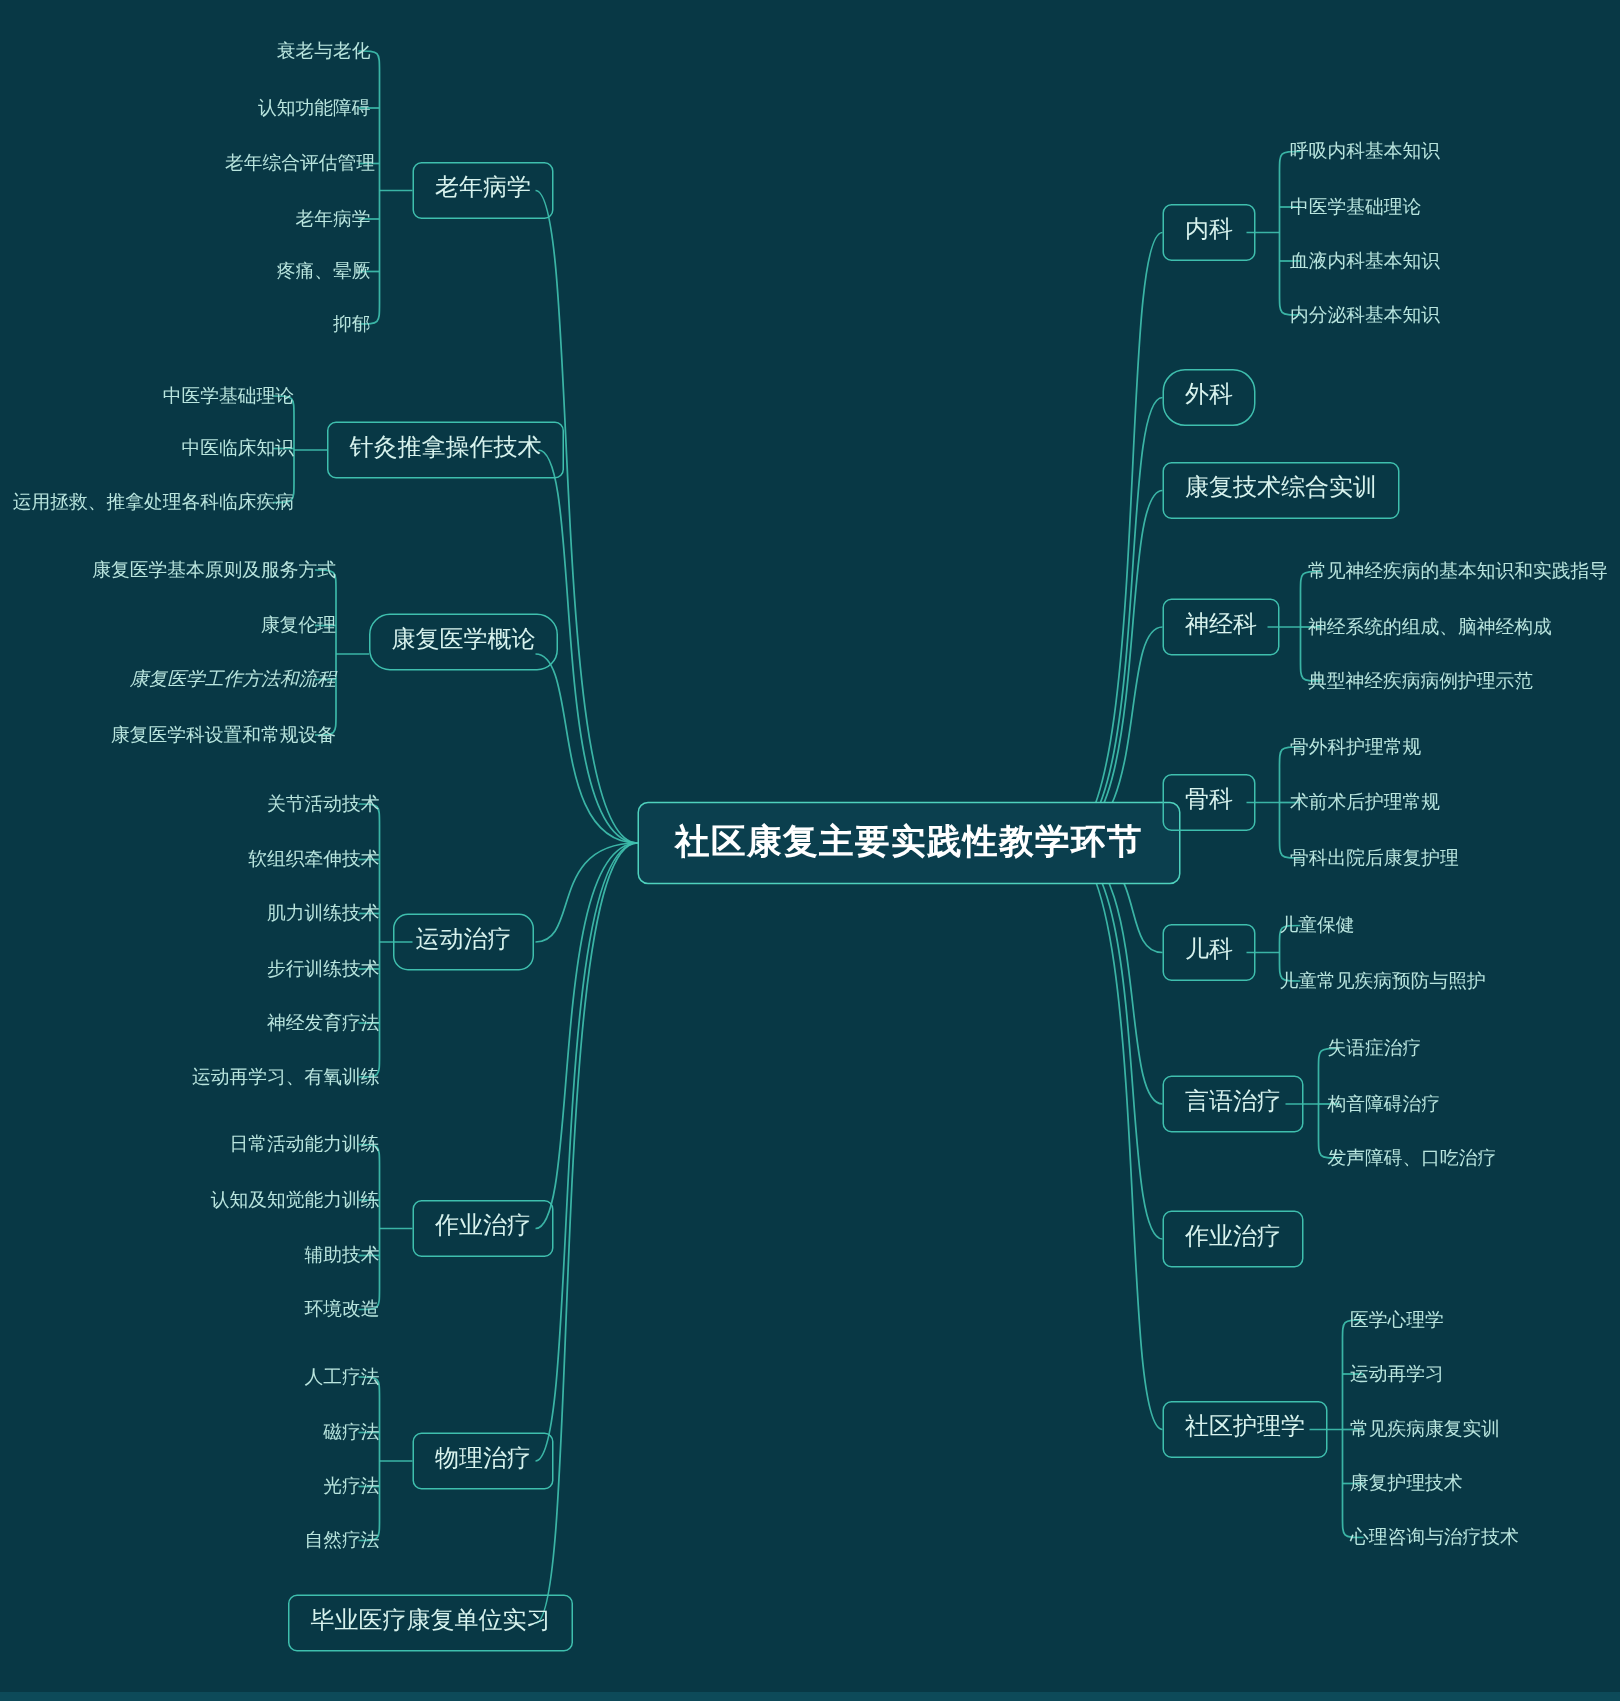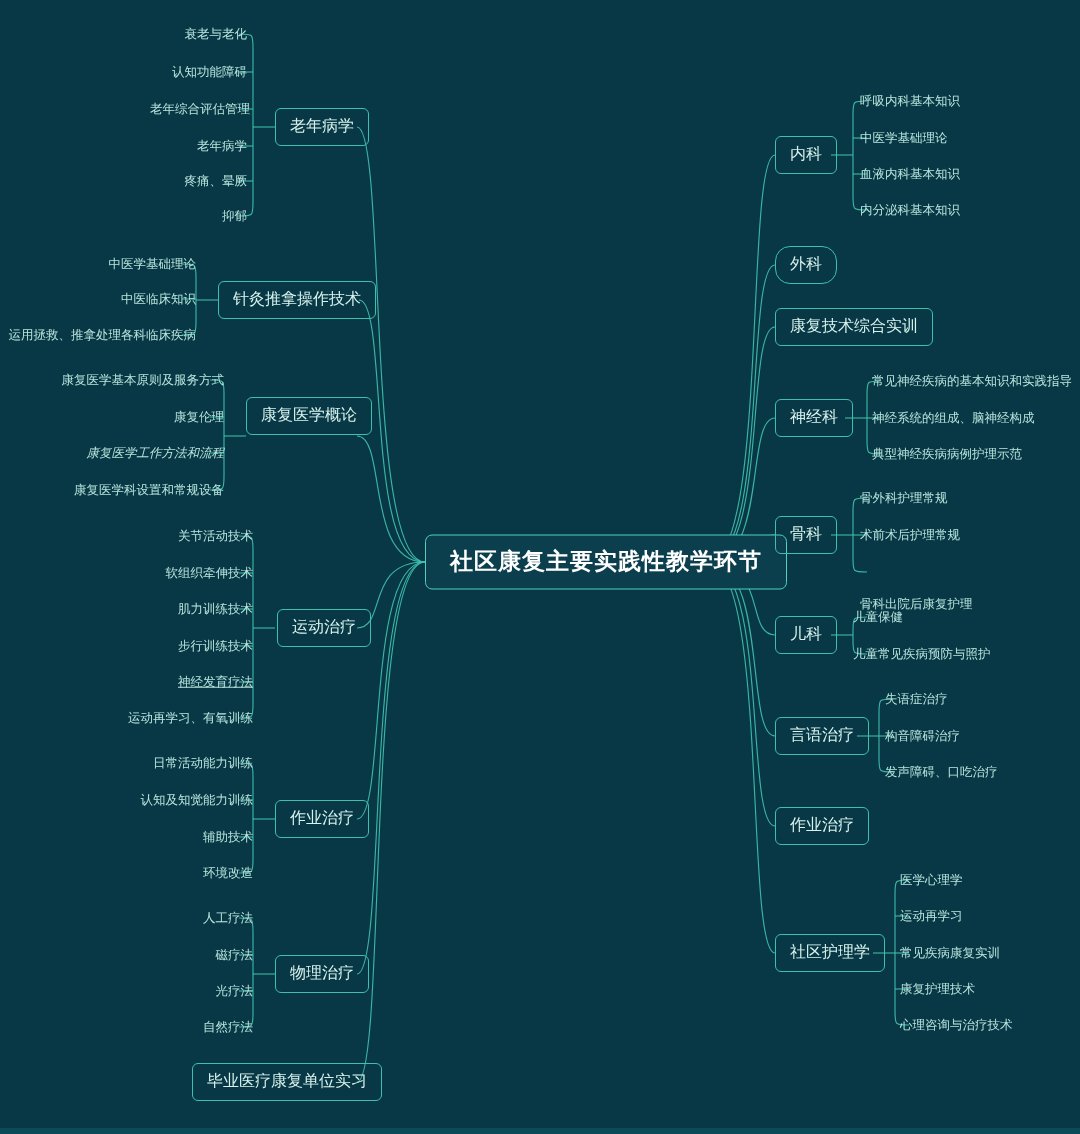--- a/index.html
+++ b/index.html
@@ -161,31 +161,31 @@
       <div class="node leaf-node align-right" style="left: 247px; top: 34px;">衰老与老化</div>
       <div class="node leaf-node align-right" style="left: 247px; top: 72px;">认知功能障碍</div>
       <div class="node leaf-node align-right" style="left: 250px; top: 109px;">老年综合评估管理</div>
       <div class="node leaf-node align-right" style="left: 247px; top: 146px;">老年病学</div>
       <div class="node leaf-node align-right" style="left: 247px; top: 181px;">疼痛、晕厥</div>
       <div class="node leaf-node align-right" style="left: 247px; top: 216px;">抑郁</div>
       <div class="node branch-node" style="left: 218px; top: 300px;">针灸推拿操作技术</div>
       <div class="node leaf-node align-right" style="left: 196px; top: 264px;">中医学基础理论</div>
       <div class="node leaf-node align-right" style="left: 196px; top: 299px;">中医临床知识</div>
       <div class="node leaf-node align-right" style="left: 196px; top: 335px;">运用拯救、推拿处理各科临床疾病</div>
-      <div class="node branch-node" style="left: 246px; top: 416px;">康复医学概论</div>
+      <div class="node branch-node" style="left: 246px; top: 428px; border-radius: 14px;">康复医学概论</div>
       <div class="node leaf-node align-right" style="left: 224px; top: 380px;">康复医学基本原则及服务方式</div>
       <div class="node leaf-node align-right" style="left: 224px; top: 417px;">康复伦理</div>
       <div class="node leaf-node align-right" style="left: 224px; top: 453px; font-style: italic;">康复医学工作方法和流程</div>
       <div class="node leaf-node align-right" style="left: 224px; top: 490px;">康复医学科设置和常规设备</div>
-      <div class="node branch-node" style="left: 277px; top: 628px;">运动治疗</div>
+      <div class="node branch-node" style="left: 262px; top: 628px; border-radius: 10px;">运动治疗</div>
       <div class="node leaf-node align-right" style="left: 253px; top: 536px;">关节活动技术</div>
       <div class="node leaf-node align-right" style="left: 253px; top: 573px;">软组织牵伸技术</div>
       <div class="node leaf-node align-right" style="left: 253px; top: 609px;">肌力训练技术</div>
       <div class="node leaf-node align-right" style="left: 253px; top: 646px;">步行训练技术</div>
-      <div class="node leaf-node align-right" style="left: 253px; top: 682px; text-decoration: underline;">神经发育疗法</div>
+      <div class="node leaf-node align-right" style="left: 253px; top: 682px;">神经发育疗法</div>
       <div class="node leaf-node align-right" style="left: 253px; top: 718px;">运动再学习、有氧训练</div>
       <div class="node branch-node" style="left: 275px; top: 819px;">作业治疗</div>
       <div class="node leaf-node align-right" style="left: 253px; top: 763px;">日常活动能力训练</div>
       <div class="node leaf-node align-right" style="left: 253px; top: 800px;">认知及知觉能力训练</div>
       <div class="node leaf-node align-right" style="left: 253px; top: 837px;">辅助技术</div>
       <div class="node leaf-node align-right" style="left: 253px; top: 873px;">环境改造</div>
       <div class="node branch-node" style="left: 275px; top: 974px;">物理治疗</div>
       <div class="node leaf-node align-right" style="left: 253px; top: 918px;">人工疗法</div>
       <div class="node leaf-node align-right" style="left: 253px; top: 955px;">磁疗法</div>
       <div class="node leaf-node align-right" style="left: 253px; top: 991px;">光疗法</div>
@@ -198,21 +198,21 @@
       <div class="node leaf-node" style="left: 860px; top: 210px;">内分泌科基本知识</div>
       <div class="node branch-node" style="left: 775px; top: 265px; border-radius: 15px;">外科</div>
       <div class="node branch-node" style="left: 775px; top: 327px;">康复技术综合实训</div>
       <div class="node branch-node" style="left: 775px; top: 418px;">神经科</div>
       <div class="node leaf-node" style="left: 872px; top: 381px;">常见神经疾病的基本知识和实践指导</div>
       <div class="node leaf-node" style="left: 872px; top: 418px;">神经系统的组成、脑神经构成</div>
       <div class="node leaf-node" style="left: 872px; top: 454px;">典型神经疾病病例护理示范</div>
       <div class="node branch-node" style="left: 775px; top: 535px;">骨科</div>
       <div class="node leaf-node" style="left: 860px; top: 498px;">骨外科护理常规</div>
       <div class="node leaf-node" style="left: 860px; top: 535px;">术前术后护理常规</div>
-      <div class="node leaf-node" style="left: 860px; top: 604px;">骨科出院后康复护理</div>
+      <div class="node leaf-node" style="left: 860px; top: 572px;">骨科出院后康复护理</div>
       <div class="node branch-node" style="left: 775px; top: 635px;">儿科</div>
       <div class="node leaf-node" style="left: 853px; top: 617px;">儿童保健</div>
       <div class="node leaf-node" style="left: 853px; top: 654px;">儿童常见疾病预防与照护</div>
       <div class="node branch-node" style="left: 775px; top: 736px; text-align: center;">言语治疗</div>
       <div class="node leaf-node" style="left: 885px; top: 699px;">失语症治疗</div>
       <div class="node leaf-node" style="left: 885px; top: 736px;">构音障碍治疗</div>
       <div class="node leaf-node" style="left: 885px; top: 772px;">发声障碍、口吃治疗</div>
       <div class="node branch-node" style="left: 775px; top: 826px;">作业治疗</div>
       <div class="node branch-node" style="left: 775px; top: 953px;">社区护理学</div>
       <div class="node leaf-node" style="left: 900px; top: 880px;">医学心理学</div>

